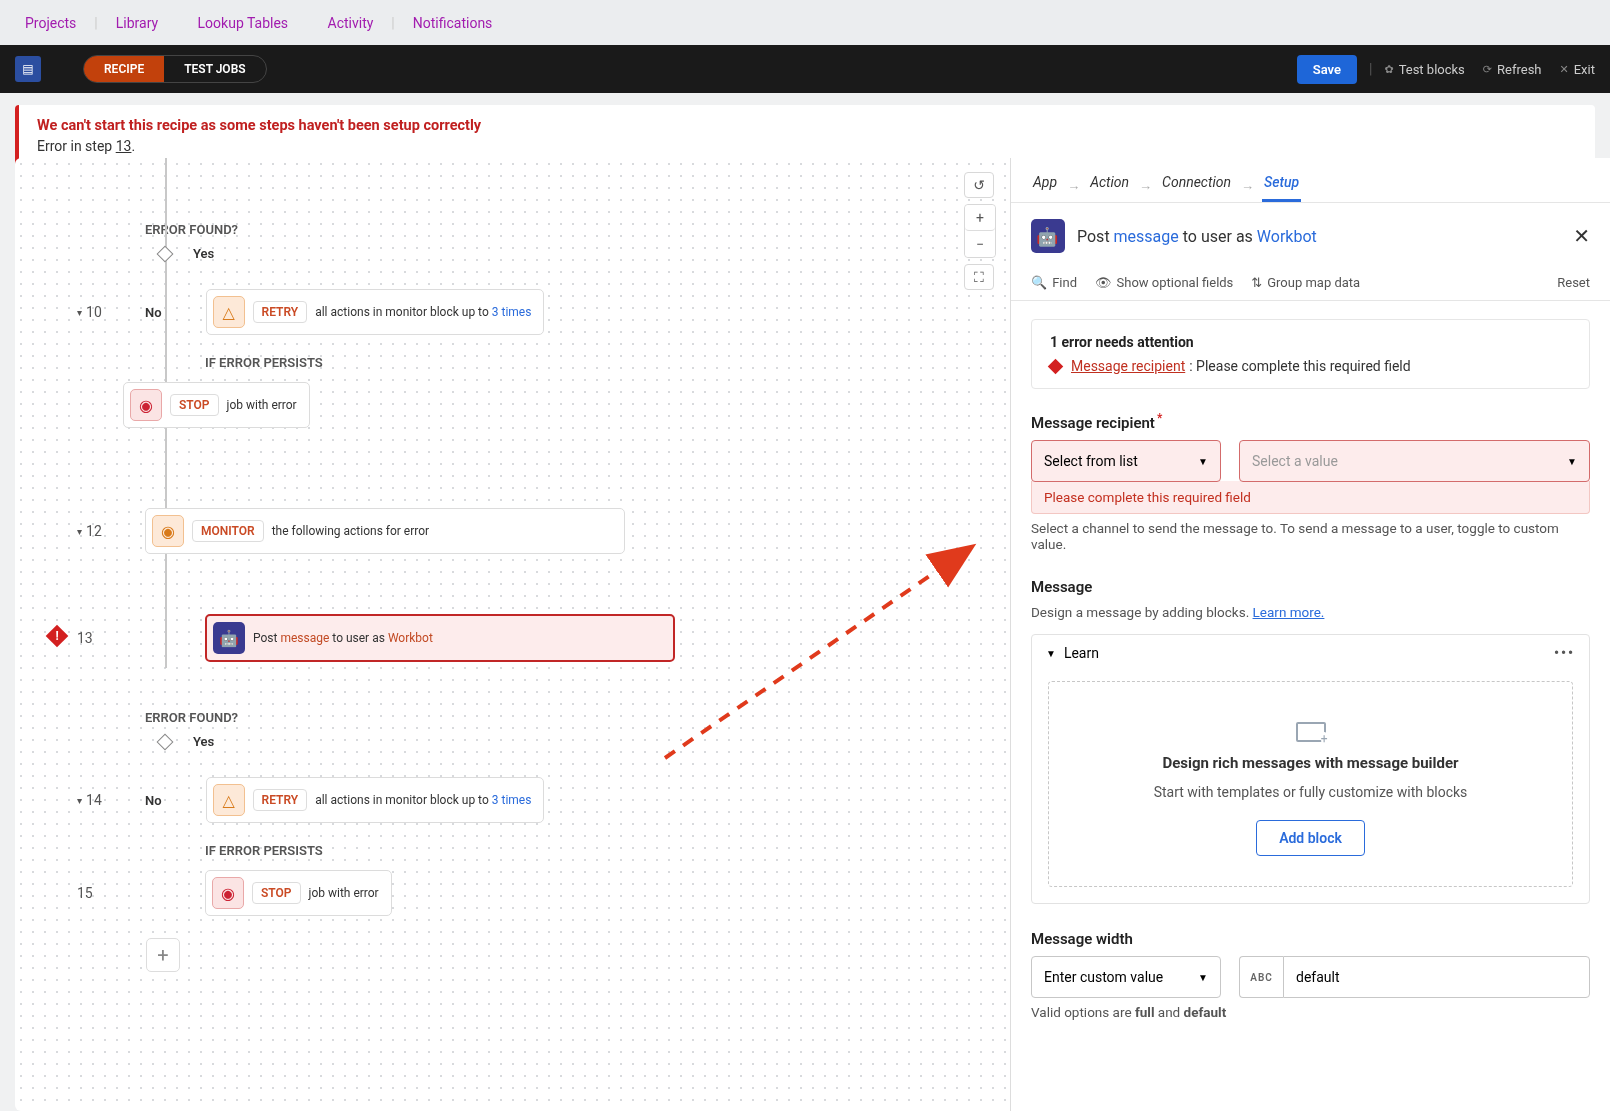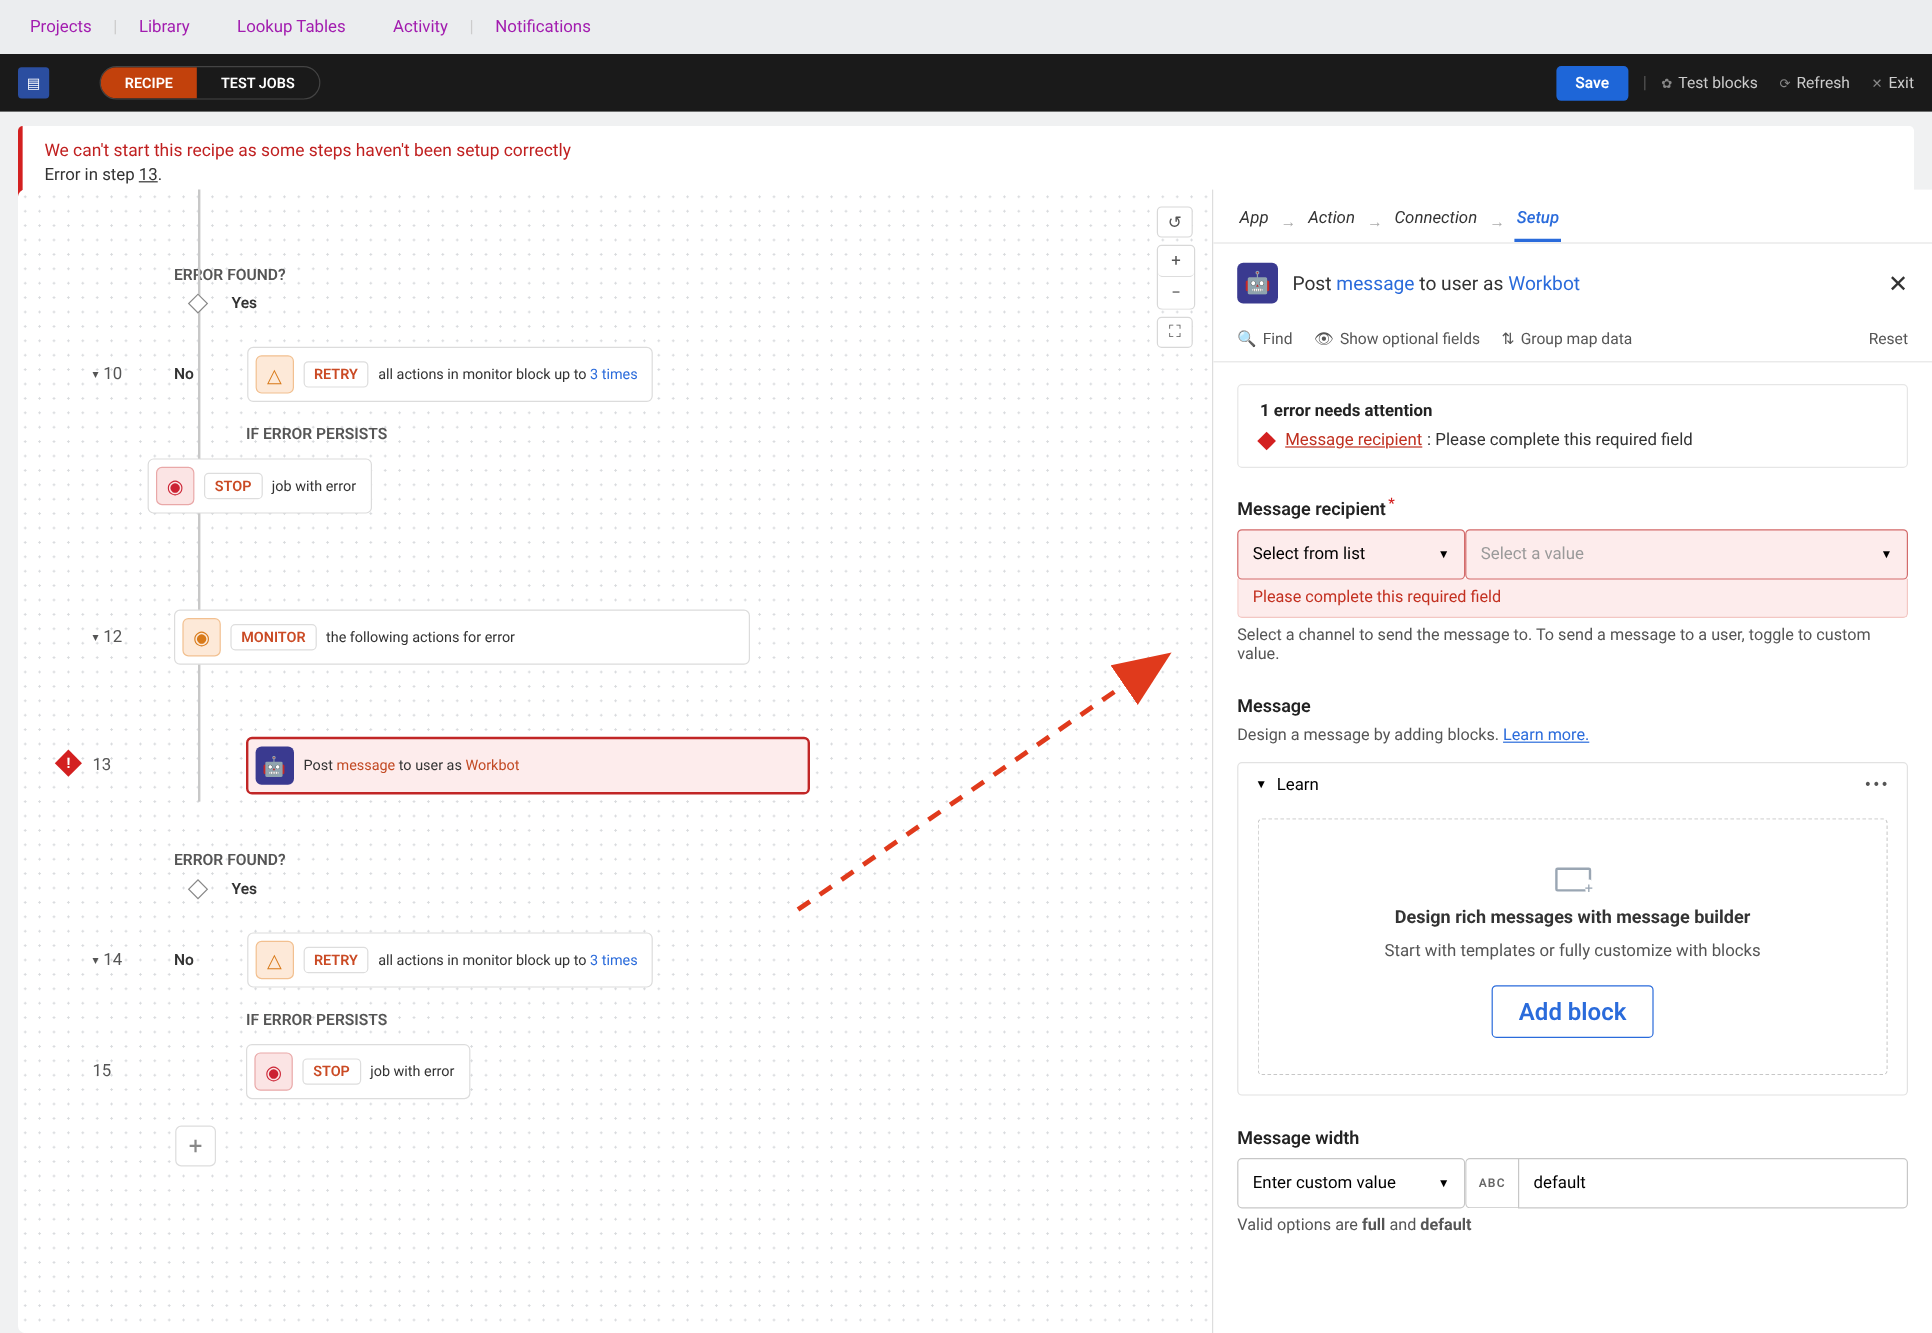--- a/index.html
+++ b/index.html
@@ -19,21 +19,21 @@
     .toggle .active { background:#c2410c; }
     .headerbar .spacer { flex:1; }
     .saveBtn { background:#1e66d8; color:#fff; border:none; padding:7px 16px; border-radius:4px; font-weight:600; font-size:13px; cursor:pointer; }
     .hdrsep { color:#555; margin:0 12px; }
     .hdrlink { color:#ccc; font-size:13px; cursor:pointer; display:flex; align-items:center;}
     .hdrlink .ic { margin-right:5px; font-size:11px; color:#888; }
     .hdrlink + .hdrlink { margin-left:18px; }
 
     
     .banner { margin:12px 15px 0; background:#fff; border-left:4px solid #d32020; border-radius:4px; padding:12px 18px; }
-    .banner .b1 { color:#c02020; font-weight:400; font-size:14.5px; }
+    .banner .b1 { color:#c02020; font-weight:700; font-size:14.5px; }
     .banner .b2 { color:#333; font-size:14px; margin-top:4px; }
     .banner .b2 .lk { text-decoration:underline; cursor:pointer; }
 
     
     .split { display:flex; position:absolute; top:158px; bottom:0; left:0; right:0; }
     .canvas { flex:1; background:#fff; margin-left:15px; border-radius:6px 0 0 6px; position:relative; overflow:hidden; }
     .panel { width:600px; background:#fff; border-left:1px solid #ddd; display:flex; flex-direction:column; overflow:hidden; }
 
     
     .dotbg { position:absolute; inset:0; background-image:radial-gradient(#d8dadd 1px,transparent 1px); background-size:12px 12px; }
@@ -88,21 +88,21 @@
 
     .alert { border:1px solid #e6e6e6; border-radius:4px; padding:14px 18px; margin-bottom:22px; }
     .alert .h { font-weight:700; color:#222; margin-bottom:8px; }
     .alert .r { display:flex; align-items:center; color:#333; font-size:14px; }
     .alert .dia { width:11px; height:11px; background:#d32020; transform:rotate(45deg); margin-right:10px; }
     .alert .lnk { color:#c03020; text-decoration:underline; cursor:pointer; margin-right:4px; }
 
     .flabel { font-weight:600; color:#222; margin-bottom:8px; font-size:15px; }
     .req::after { content:"*"; color:#d32020; margin-left:2px; font-size:12px; vertical-align:super; }
 
-    .twocol { display:flex; gap:0; }
+    .twocol { display:flex; gap:18px; }
     .dd { border:1px solid #c7c7c7; border-radius:4px; height:42px; display:flex; align-items:center; padding:0 12px; cursor:pointer; position:relative; }
     .dd .car { margin-left:auto; font-size:10px; }
     .dd.err { border-color:#d36b6b; background:#fdecec; }
     .dd.flex1 { flex:1; }
     .dd.w190 { width:190px; }
     .dd .ph { color:#9a9a9a; }
 
     .ferr { color:#c33020; font-size:13.5px; margin-top:8px; padding-left:4px; background:#fdecec; border:1px solid #f3c7c3; border-top:none; border-radius:0 0 4px 4px; padding:8px 12px; margin-top:-1px; margin-bottom:6px; }
     .fhelp { color:#555; font-size:13.5px; margin-top:6px; }
 
@@ -110,21 +110,21 @@
 
     .builder { border:1px solid #e2e2e2; border-radius:4px; margin-top:14px; }
     .bhead { display:flex; align-items:center; padding:10px 14px; }
     .bhead .car { font-size:10px; margin-right:8px; }
     .dots { margin-left:auto; letter-spacing:2px; color:#555; font-weight:700; cursor:pointer; }
     .bbody { border:1.5px dashed #c7c7c7; margin:10px 16px 16px; border-radius:4px; padding:40px 20px 30px; display:flex; flex-direction:column; align-items:center; gap:12px; }
     .placeholderimg { width:30px; height:20px; border:2px solid #9aa6b3; border-radius:2px; position:relative; }
     .placeholderimg::after { content:"+"; position:absolute; right:-4px; bottom:-6px; font-size:12px; color:#9aa6b3; background:#fff; border-radius:50%; }
     .btitle { font-weight:700; font-size:15px; color:#333; }
     .bsub { color:#555; font-size:14px; }
-    .addblock { margin-top:8px; border:1.5px solid #2a6bdb; color:#2a6bdb; background:#fff; padding:9px 22px; border-radius:4px; font-weight:600; font-size:20px; cursor:pointer; }
+    .addblock { margin-top:8px; border:1.5px solid #2a6bdb; color:#2a6bdb; background:#fff; padding:9px 22px; border-radius:4px; font-weight:600; font-size:14px; cursor:pointer; }
 
     .tx { border:1px solid #c7c7c7; border-radius:4px; height:42px; padding:0 12px; font-size:14px; flex:1; }
     .abc { width:44px; height:42px; border:1px solid #c7c7c7; border-right:none; border-radius:4px 0 0 4px; display:flex; align-items:center; justify-content:center; font-size:10px; font-weight:600; color:#666; letter-spacing:1px; }
     .txwrap { display:flex; flex:1; }
     .txwrap .tx { border-radius:0 4px 4px 0; }
 
     
     .annArrow { position:absolute; pointer-events:none; }
   </style>
 </head>

